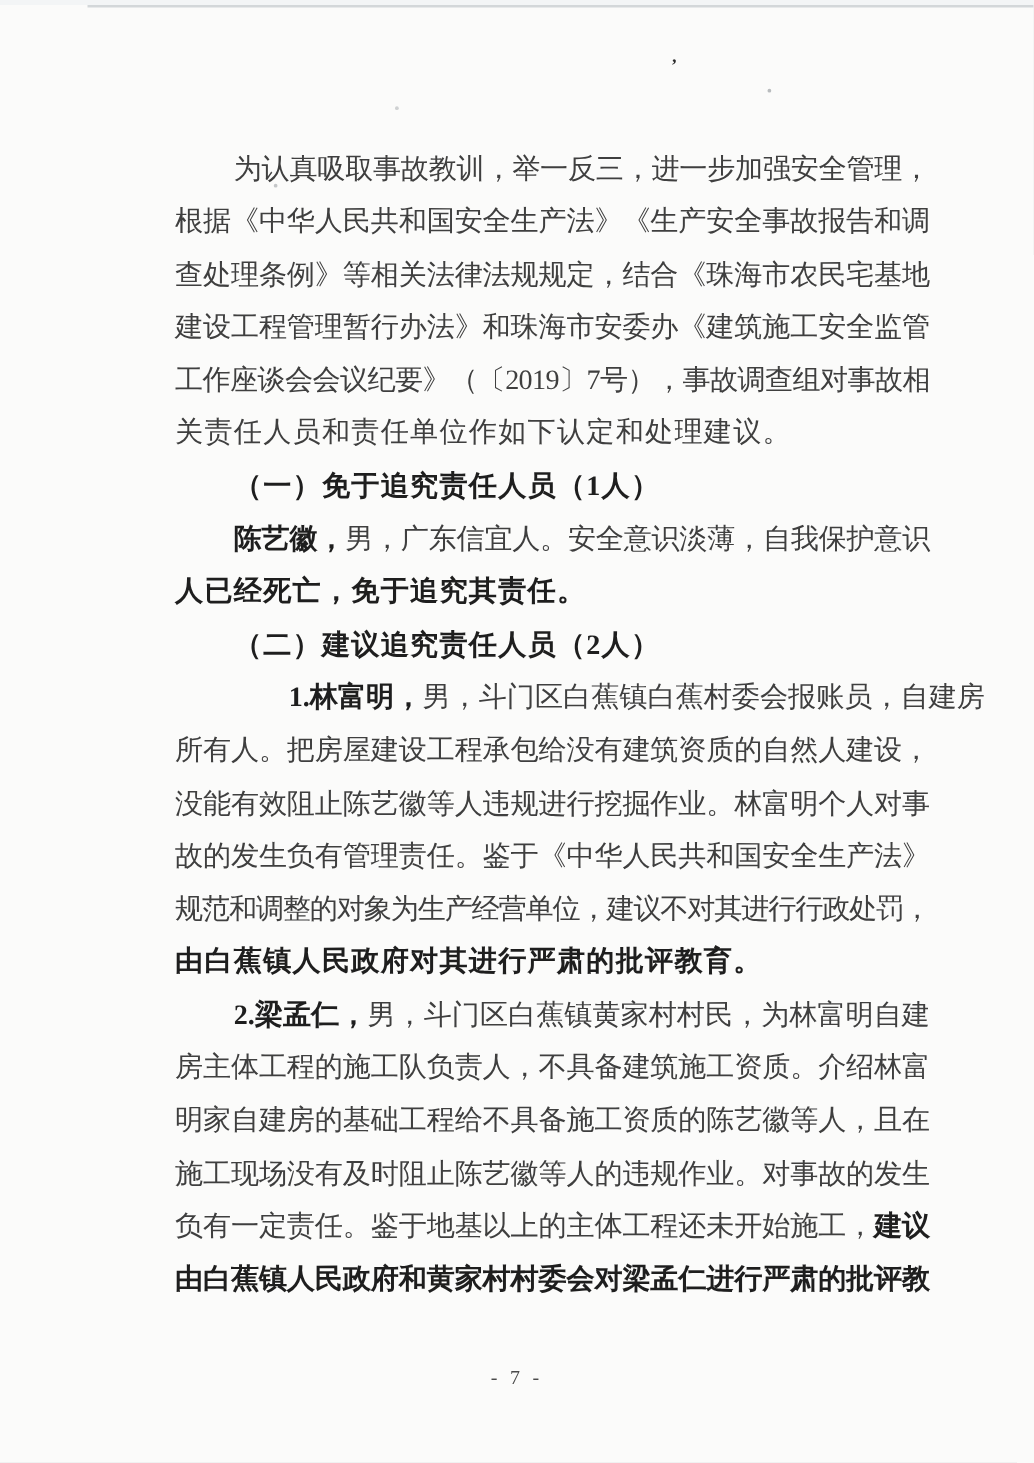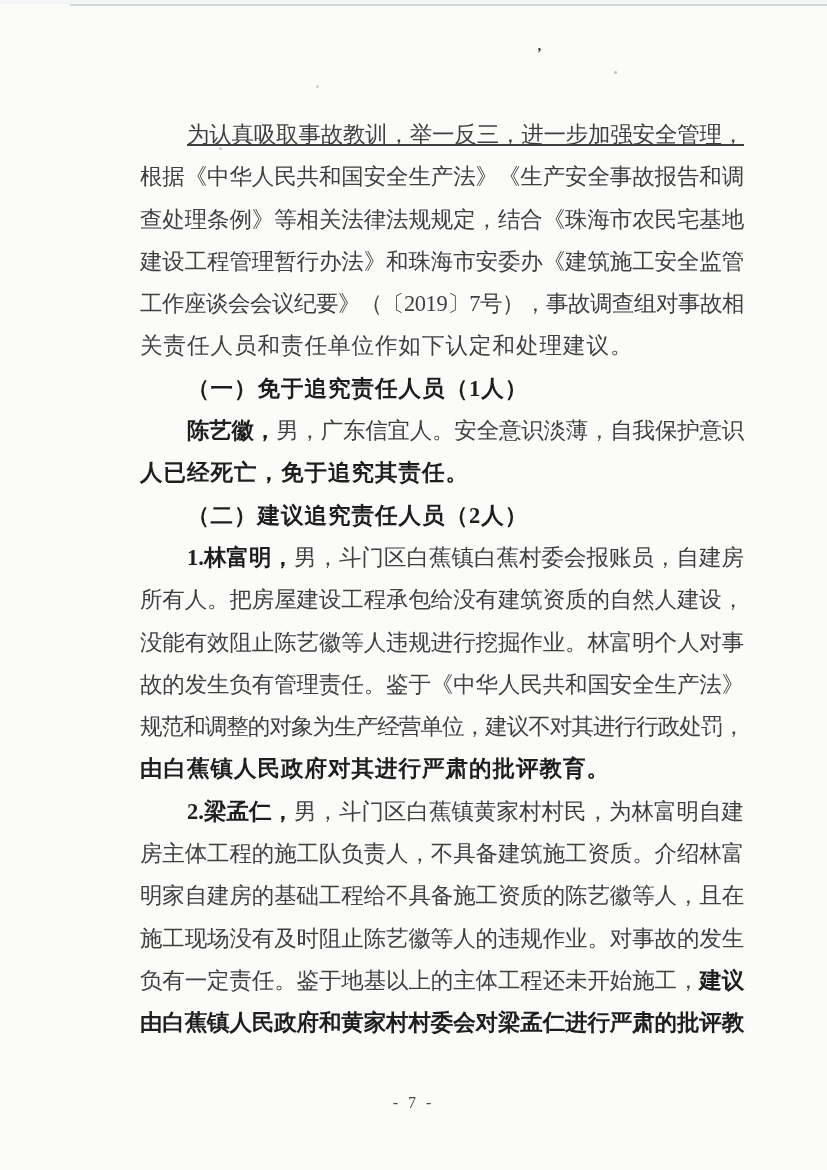--- a/index.html
+++ b/index.html
@@ -79,31 +79,31 @@
 
   <div class="scan-top-strip"></div>
   <div class="scan-top-line"></div>
 
   <span class="artifact-comma">’</span>
   <span class="speck speck-1"></span>
   <span class="speck speck-2"></span>
   <span class="speck speck-3"></span>
 
   <main class="text-block" id="doc-body">
-      <div class="line indent"><span class="line-inner" style="letter-spacing: -0.22px; text-decoration: underline;"><span class="seg">为认真吸取事故教训，举一反三，进一步加强安全管理，</span></span></div>
+      <div class="line indent"><span class="line-inner" style="letter-spacing: -0.22px;"><span class="seg">为认真吸取事故教训，举一反三，进一步加强安全管理，</span></span></div>
       <div class="line"><span class="line-inner" style="letter-spacing: -0.12963px;"><span class="seg">根据《中华人民共和国安全生产法》《生产安全事故报告和调</span></span></div>
       <div class="line"><span class="line-inner" style="letter-spacing: -0.12963px;"><span class="seg">查处理条例》等相关法律法规规定，结合《珠海市农民宅基地</span></span></div>
       <div class="line"><span class="line-inner" style="letter-spacing: -0.12963px;"><span class="seg">建设工程管理暂行办法》和珠海市安委办《建筑施工安全监管</span></span></div>
       <div class="line"><span class="line-inner" style="letter-spacing: -0.491667px; text-align: right;"><span class="seg">工作座谈会会议纪要》（〔2019〕7号），事故调查组对事故相</span></span></div>
       <div class="line short"><span class="line-inner"><span class="seg">关责任人员和责任单位作如下认定和处理建议。</span></span></div>
       <div class="line indent short"><span class="line-inner"><span class="seg bold">（一）免于追究责任人员（1人）</span></span></div>
       <div class="line indent"><span class="line-inner" style="letter-spacing: -0.22px;"><span class="seg bold">陈艺徽，</span><span class="seg">男，广东信宜人。安全意识淡薄，自我保护意识</span></span></div>
       <div class="line short"><span class="line-inner"><span class="seg bold">人已经死亡，免于追究其责任。</span></span></div>
       <div class="line indent short"><span class="line-inner"><span class="seg bold">（二）建议追究责任人员（2人）</span></span></div>
-      <div class="line indent"><span class="line-inner" style="letter-spacing: 0.00480769px;"><span class="seg bold">1.林富明，</span><span class="seg">男，斗门区白蕉镇白蕉村委会报账员，自建房</span></span></div>
+      <div class="line indent"><span class="line-inner" style="letter-spacing: 0.00480769px; margin-left: 44px;"><span class="seg bold">1.林富明，</span><span class="seg">男，斗门区白蕉镇白蕉村委会报账员，自建房</span></span></div>
       <div class="line"><span class="line-inner" style="letter-spacing: -0.12963px;"><span class="seg">所有人。把房屋建设工程承包给没有建筑资质的自然人建设，</span></span></div>
       <div class="line"><span class="line-inner" style="letter-spacing: -0.12963px;"><span class="seg">没能有效阻止陈艺徽等人违规进行挖掘作业。林富明个人对事</span></span></div>
       <div class="line"><span class="line-inner" style="letter-spacing: -0.12963px; text-align: right;"><span class="seg">故的发生负有管理责任。鉴于《中华人民共和国安全生产法》</span></span></div>
       <div class="line"><span class="line-inner" style="letter-spacing: -0.928571px;"><span class="seg">规范和调整的对象为生产经营单位，建议不对其进行行政处罚，</span></span></div>
       <div class="line short"><span class="line-inner"><span class="seg bold">由白蕉镇人民政府对其进行严肃的批评教育。</span></span></div>
       <div class="line indent"><span class="line-inner" style="letter-spacing: 0.00480769px;"><span class="seg bold">2.梁孟仁，</span><span class="seg">男，斗门区白蕉镇黄家村村民，为林富明自建</span></span></div>
       <div class="line"><span class="line-inner" style="letter-spacing: -0.12963px;"><span class="seg">房主体工程的施工队负责人，不具备建筑施工资质。介绍林富</span></span></div>
       <div class="line"><span class="line-inner" style="letter-spacing: -0.12963px; font-family: Liberation Mono, monospace;"><span class="seg">明家自建房的基础工程给不具备施工资质的陈艺徽等人，且在</span></span></div>
       <div class="line"><span class="line-inner" style="letter-spacing: -0.12963px; text-align: center;"><span class="seg">施工现场没有及时阻止陈艺徽等人的违规作业。对事故的发生</span></span></div>
       <div class="line"><span class="line-inner" style="letter-spacing: -0.12963px;"><span class="seg">负有一定责任。鉴于地基以上的主体工程还未开始施工，</span><span class="seg bold">建议</span></span></div>

